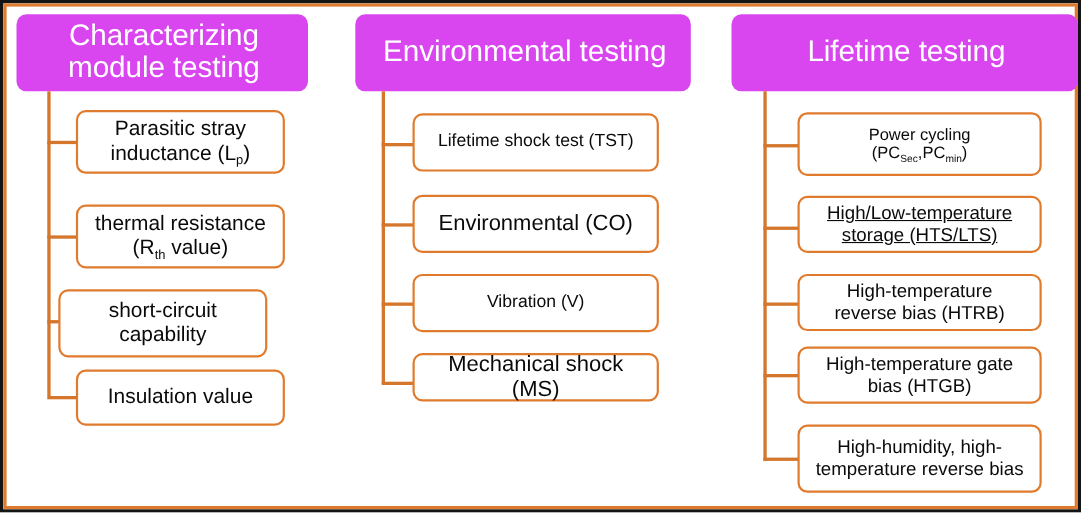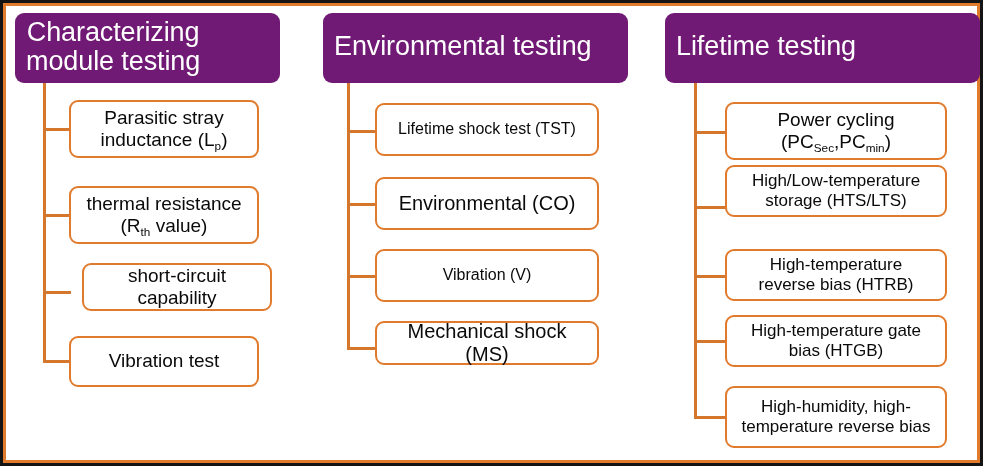--- a/index.html
+++ b/index.html
@@ -25,26 +25,26 @@
     pointer-events:none;
   }
   .column{
     position:absolute;
     top:0;
     height:466px;
   }
   
   .cat-header{
     position:absolute;
-    background:#701a75;
+    background:#d946ef;
     border-radius:9px;
     color:#ffffff;
     display:flex;
     align-items:center;
-    justify-content:flex-start;
+    justify-content:center;
     text-align:center;
     line-height:1.08;
     box-sizing:border-box;
     padding:2px 8px 4px 11px;
     letter-spacing:-0.1px;
   }
   .cat-header .htxt{display:block;white-space:pre-line;}
   
   .leaf{
     position:absolute;
@@ -95,26 +95,26 @@
     <div class="branch" style="left:40px;top:357px;width:28px;"></div>
 
     <div class="leaf" style="left:66px;top:97px;width:190px;height:58px;font-size:19px;">
       <span class="ltxt">Parasitic stray<br>inductance (L<sub>p</sub>)</span>
     </div>
 
     <div class="leaf" style="left:66px;top:183px;width:190px;height:58px;font-size:19px;">
       <span class="ltxt">thermal resistance<br>(R<sub>th</sub> value)</span>
     </div>
 
-    <div class="leaf" style="left:79px;top:260px;width:190px;height:48px;font-size:19px;">
+    <div class="leaf" style="left:50px;top:260px;width:190px;height:62px;font-size:19px;">
       <span class="ltxt">short-circuit<br>capability</span>
     </div>
 
     <div class="leaf" style="left:66px;top:333px;width:190px;height:51px;font-size:19px;">
-      <span class="ltxt">Vibration test</span>
+      <span class="ltxt">Insulation value</span>
     </div>
   </div>
 
   <div class="column">
 
     <div class="cat-header" style="left:320px;top:10px;width:305px;height:70px;font-size:27px;">
       <span class="htxt">Environmental testing</span>
     </div>
 
     <div class="trunk" style="left:344px;top:80px;height:266px;"></div>
@@ -148,25 +148,25 @@
     </div>
 
     <div class="trunk" style="left:691px;top:80px;height:336px;"></div>
 
     <div class="branch" style="left:691px;top:128px;width:32px;"></div>
     <div class="branch" style="left:691px;top:203px;width:32px;"></div>
     <div class="branch" style="left:691px;top:272px;width:32px;"></div>
     <div class="branch" style="left:691px;top:337px;width:32px;"></div>
     <div class="branch" style="left:691px;top:413px;width:32px;"></div>
 
-    <div class="leaf" style="left:722px;top:99px;width:222px;height:58px;font-size:19px;">
+    <div class="leaf" style="left:722px;top:99px;width:222px;height:58px;font-size:15px;">
       <span class="ltxt">Power cycling<br>(PC<sub>Sec</sub>,PC<sub>min</sub>)</span>
     </div>
 
-    <div class="leaf" style="left:722px;top:162px;width:222px;height:52px;font-size:17px;">
+    <div class="leaf" style="left:722px;top:175px;width:222px;height:52px;font-size:17px;text-decoration:underline;">
       <span class="ltxt">High/Low-temperature<br>storage (HTS/LTS)</span>
     </div>
 
     <div class="leaf" style="left:722px;top:246px;width:222px;height:52px;font-size:17px;">
       <span class="ltxt">High-temperature<br>reverse bias (HTRB)</span>
     </div>
 
     <div class="leaf" style="left:722px;top:312px;width:222px;height:52px;font-size:17px;">
       <span class="ltxt">High-temperature gate<br>bias (HTGB)</span>
     </div>

